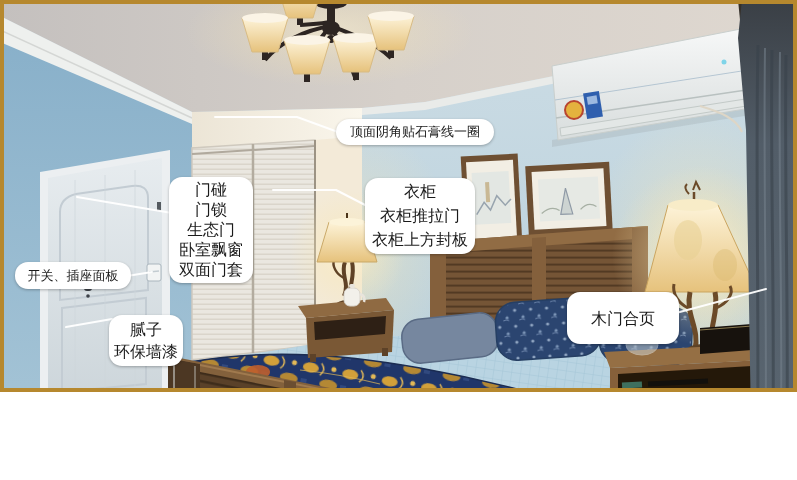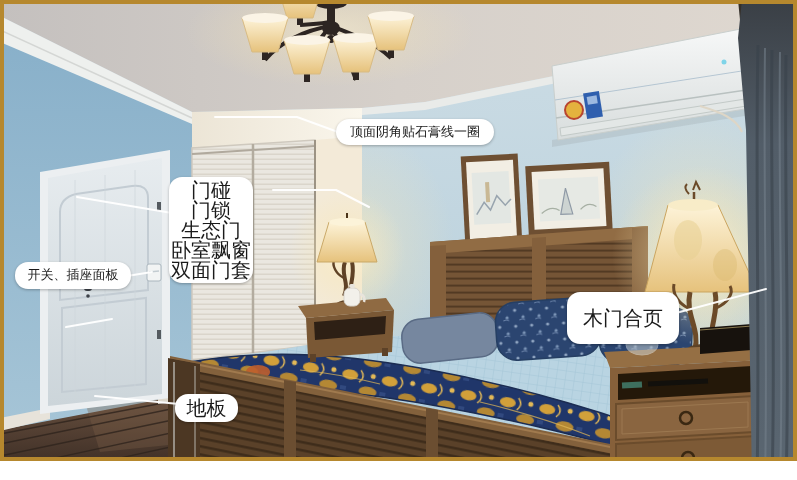--- a/index.html
+++ b/index.html
@@ -1,28 +1,28 @@
 <!DOCTYPE html>
 <html style="--frame-gold: #b6882e; --label-bg: #ffffff; --label-text: #1a1a1a; --leader-line: #ffffff; --wall-blue: #9dbfd3; --wall-back: #c6d8e1; --wood-brown: #7b5a39; --bedspread-blue: #b9d4e2; --quilt-navy: #233a6c; --quilt-gold: #d4a23c; --curtain-gray: #57626d; --floor-brown: #4a372c; --lamp-glow: #f6e3b0;"><head>
 <meta charset="utf-8">
 <style>
   html,body{margin:0;padding:0;background:#fff;}
-  .stage{position:relative;width:797px;height:461px;overflow:hidden;
+  .stage{position:relative;width:797px;height:392px;overflow:hidden;
          font-family:"Liberation Sans",sans-serif;background:#b7cfdc;}
   .scene{position:absolute;left:0;top:0;z-index:0;}
   .gold-frame{position:absolute;inset:0;border:4px solid var(--frame-gold,#b6882e);
               z-index:30;pointer-events:none;}
   .label{position:absolute;z-index:20;background:var(--label-bg,#fff);
          color:var(--label-text,#1a1a1a);border-radius:13px;
          display:flex;flex-direction:column;justify-content:center;align-items:center;
-         text-align:center;box-shadow:0 1px 3px rgba(0,0,0,.28);line-height:20px;font-size:20px;}
+         text-align:center;box-shadow:0 1px 3px rgba(0,0,0,.28);line-height:20px;font-size:16px;}
   .label span{display:block;white-space:nowrap;}
   .lbl-ceiling{left:336px;top:119px;width:158px;height:26px;font-size:13px;}
   .lbl-door{left:169px;top:177px;width:84px;height:106px;line-height:20px;}
-  .lbl-switch{left:15px;top:262px;width:116px;height:27px;font-size:13px;font-family:Liberation Mono, monospace;}
+  .lbl-switch{left:15px;top:262px;width:116px;height:27px;font-size:13px;}
   .lbl-putty{left:109px;top:315px;width:74px;height:51px;line-height:22px;}
   .lbl-floor{left:175px;top:394px;width:63px;height:28px;justify-content:center;}
   .lbl-wardrobe{left:365px;top:178px;width:110px;height:76px;line-height:24px;}
   .lbl-window{left:567px;top:292px;width:112px;height:52px;line-height:23px;}
   .leader{stroke:var(--leader-line,#fff);stroke-width:2;fill:none;
           stroke-linejoin:round;stroke-linecap:round;opacity:.95;}
 </style>
 </head>
 <body>
 
@@ -370,24 +370,33 @@
   <span>门锁</span>
   <span>生态门</span>
   <span>卧室飘窗</span>
   <span>双面门套</span>
 </div>
 
 <div class="label lbl-switch">
   <span>开关、插座面板</span>
 </div>
 
+<div class="label lbl-putty">
+  <span>腻子</span>
+  <span>环保墙漆</span>
+</div>
 
 <div class="label lbl-floor">
   <span>地板</span>
 </div>
 
+<div class="label lbl-wardrobe">
+  <span>衣柜</span>
+  <span>衣柜推拉门</span>
+  <span>衣柜上方封板</span>
+</div>
 
 <div class="label lbl-window">
   <span>木门合页</span>
 </div>
 
 <div class="gold-frame"></div>
 </div>
 
 </body></html>

